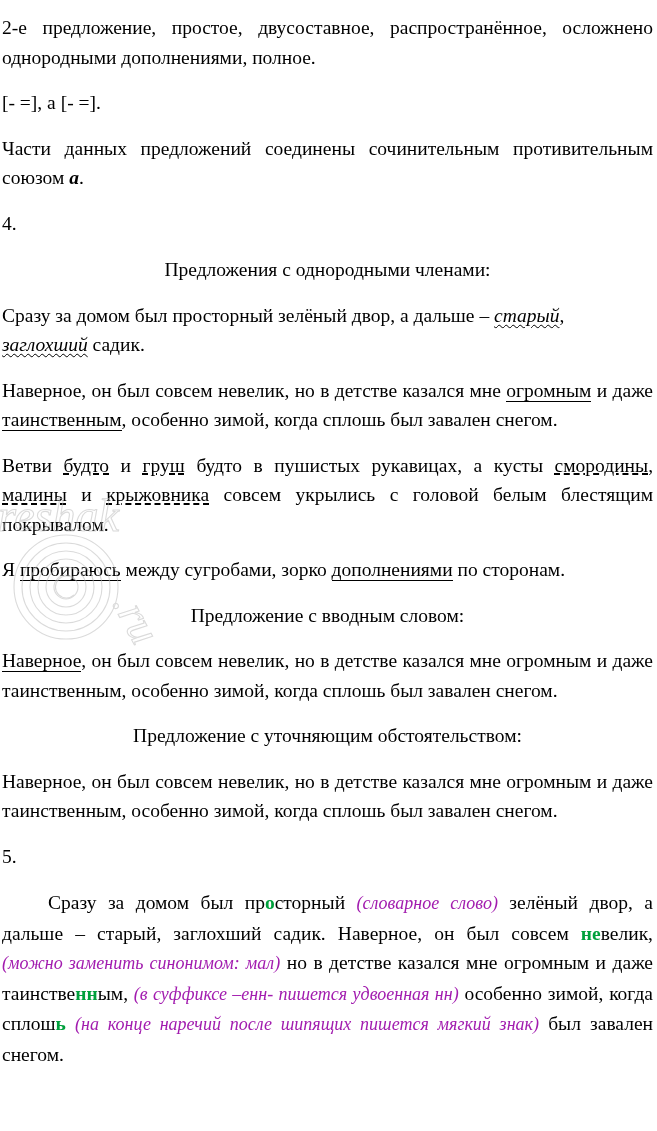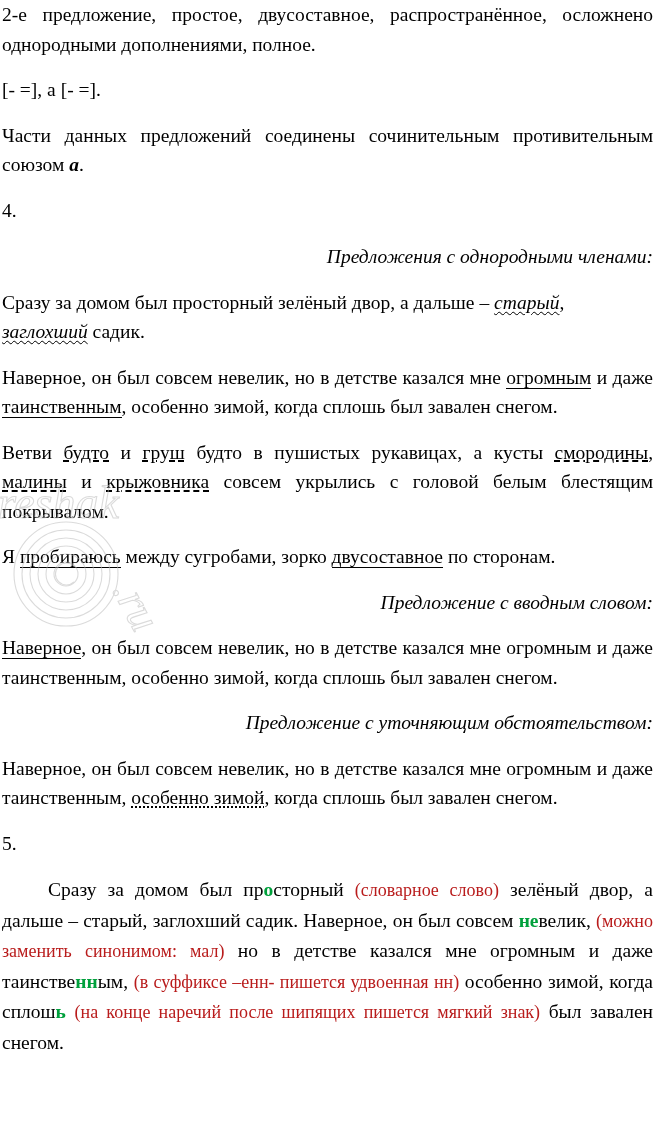--- a/index.html
+++ b/index.html
@@ -32,32 +32,31 @@
     width: 230px;
     height: 170px;
     pointer-events: none;
     z-index: 5;
     opacity: 0.55;
   }
   .watermark svg { display: block; }
 
   
   p {
-    margin: 0 0 16px 0;
+    margin: 13px 0 16px 0;
     font-size: 19.5px;
     line-height: 29.5px;
     text-align: justify;
     text-justify: inter-word;
     position: relative;
     z-index: 1;
   }
   p.nojust { text-align: left; }
   p.head {
-    font-style: italic;
-    text-align: right;
+    text-align: center;
   }
   p.num { text-align: left; margin-bottom: 17px; }
   p.indent { text-indent: 46px; }
 
   b, .bi { font-weight: bold; }
   .bi { font-style: italic; }
 
   
   
   .u-solid {
@@ -74,35 +73,35 @@
   }
   
   .u-dashed {
     text-decoration: underline;
     text-decoration-style: dashed;
     text-decoration-thickness: 1.6px;
     text-underline-offset: 2px;
   }
   
   .u-dashdot {
-    text-decoration: underline;
     text-decoration-style: dotted;
     text-decoration-thickness: 1.8px;
     text-underline-offset: 2px;
     background-image: linear-gradient(to right, #000 0 6px, transparent 6px 9px,
                                                #000 9px 11px, transparent 11px 16px);
     background-repeat: repeat-x;
     background-size: 16px 1.6px;
     background-position: 0 calc(100% + 2px);
   }
 
   
   .green { color: #00a03c; font-weight: bold; }
   .note {
-    color: #b91c1c;
+    color: #a21caf;
+    font-style: italic;
     font-size: 18px;
   }
 </style>
 </head>
 <body>
 
 <div class="page">
 
   <div class="watermark">
     <svg width="230" height="170" viewBox="0 0 230 170" xmlns="http://www.w3.org/2000/svg">
@@ -122,21 +121,21 @@
 
   <div id="content">
       <p><span>2-е предложение, простое, двусоставное, распространённое, осложнено однородными дополнениями, полное.</span></p>
       <p class="nojust"><span>[- =], а [- =].</span></p>
       <p><span>Части данных предложений соединены сочинительным противительным союзом </span><span class="bi">а</span><span>.</span></p>
       <p class="num"><span>4.</span></p>
       <p class="head"><span>Предложения с однородными членами:</span></p>
       <p class="nojust"><span>Сразу за домом был просторный зелёный двор, а дальше – </span><span class="u-wavy">старый</span><span>, </span><span class="u-wavy">заглохший</span><span> садик.</span></p>
       <p><span>Наверное, он был совсем невелик, но в детстве казался мне </span><span class="u-solid">огромным</span><span> и даже </span><span class="u-solid">таинственным</span><span>, особенно зимой, когда сплошь был завален снегом.</span></p>
       <p><span>Ветви </span><span class="u-dashed">будто</span><span> и </span><span class="u-dashed">груш</span><span> будто в пушистых рукавицах, а кусты </span><span class="u-dashed">смородины</span><span>, </span><span class="u-dashed">малины</span><span> и </span><span class="u-dashed">крыжовника</span><span> совсем укрылись с головой белым блестящим покрывалом.</span></p>
-      <p class="nojust"><span>Я </span><span class="u-solid">пробираюсь</span><span> между сугробами, зорко </span><span class="u-solid">двусоставное</span><span> по сторонам.</span></p>
+      <p class="nojust"><span>Я </span><span class="u-solid">пробираюсь</span><span> между сугробами, зорко </span><span class="u-solid">дополнениями</span><span> по сторонам.</span></p>
       <p class="head"><span>Предложение с вводным словом:</span></p>
       <p><span class="u-solid">Наверное</span><span>, он был совсем невелик, но в детстве казался мне огромным и даже таинственным, особенно зимой, когда сплошь был завален снегом.</span></p>
       <p class="head"><span>Предложение с уточняющим обстоятельством:</span></p>
       <p><span>Наверное, он был совсем невелик, но в детстве казался мне огромным и даже таинственным, </span><span class="u-dashdot">особенно зимой</span><span>, когда сплошь был завален снегом.</span></p>
       <p class="num"><span>5.</span></p>
       <p class="indent"><span>Сразу за домом был пр</span><span class="green">о</span><span>сторный </span><span class="note">(словарное слово)</span><span> зелёный двор, а дальше – старый, заглохший садик. Наверное, он был совсем </span><span class="green">не</span><span>велик, </span><span class="note">(можно заменить синонимом: мал)</span><span> но в детстве казался мне огромным и даже таинстве</span><span class="green">нн</span><span>ым, </span><span class="note">(в суффиксе –енн- пишется удвоенная нн)</span><span> особенно зимой, когда сплош</span><span class="green">ь</span><span> </span><span class="note">(на конце наречий после шипящих пишется мягкий знак)</span><span> был завален снегом.</span></p>
     </div>
 
 </div>
 

